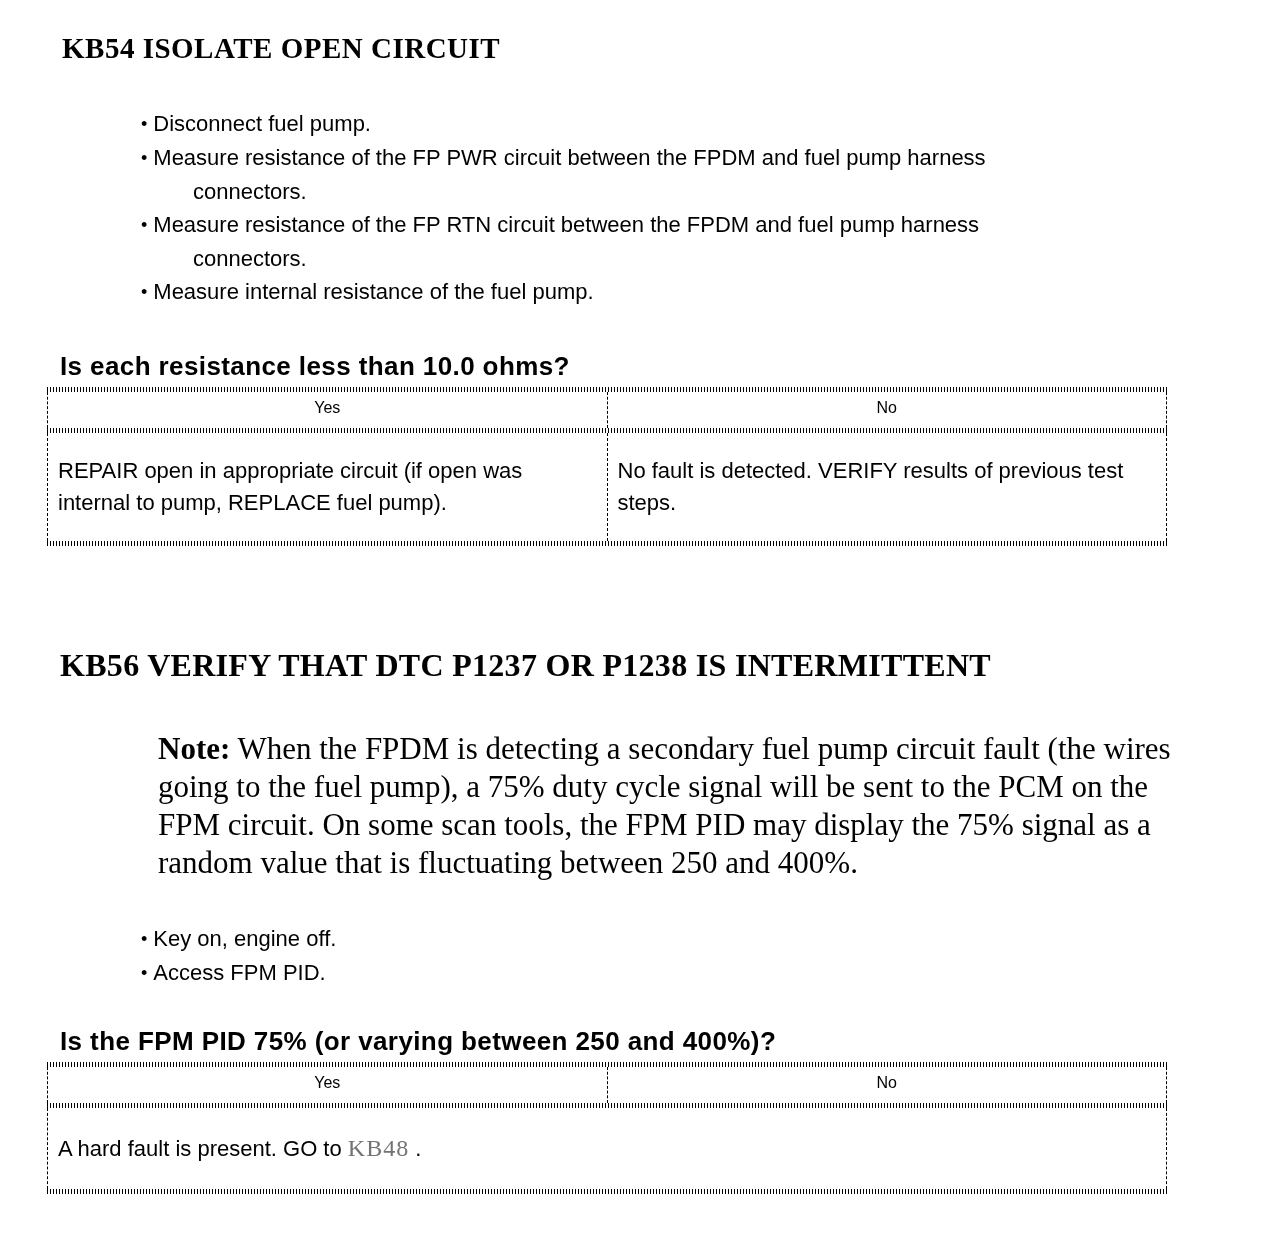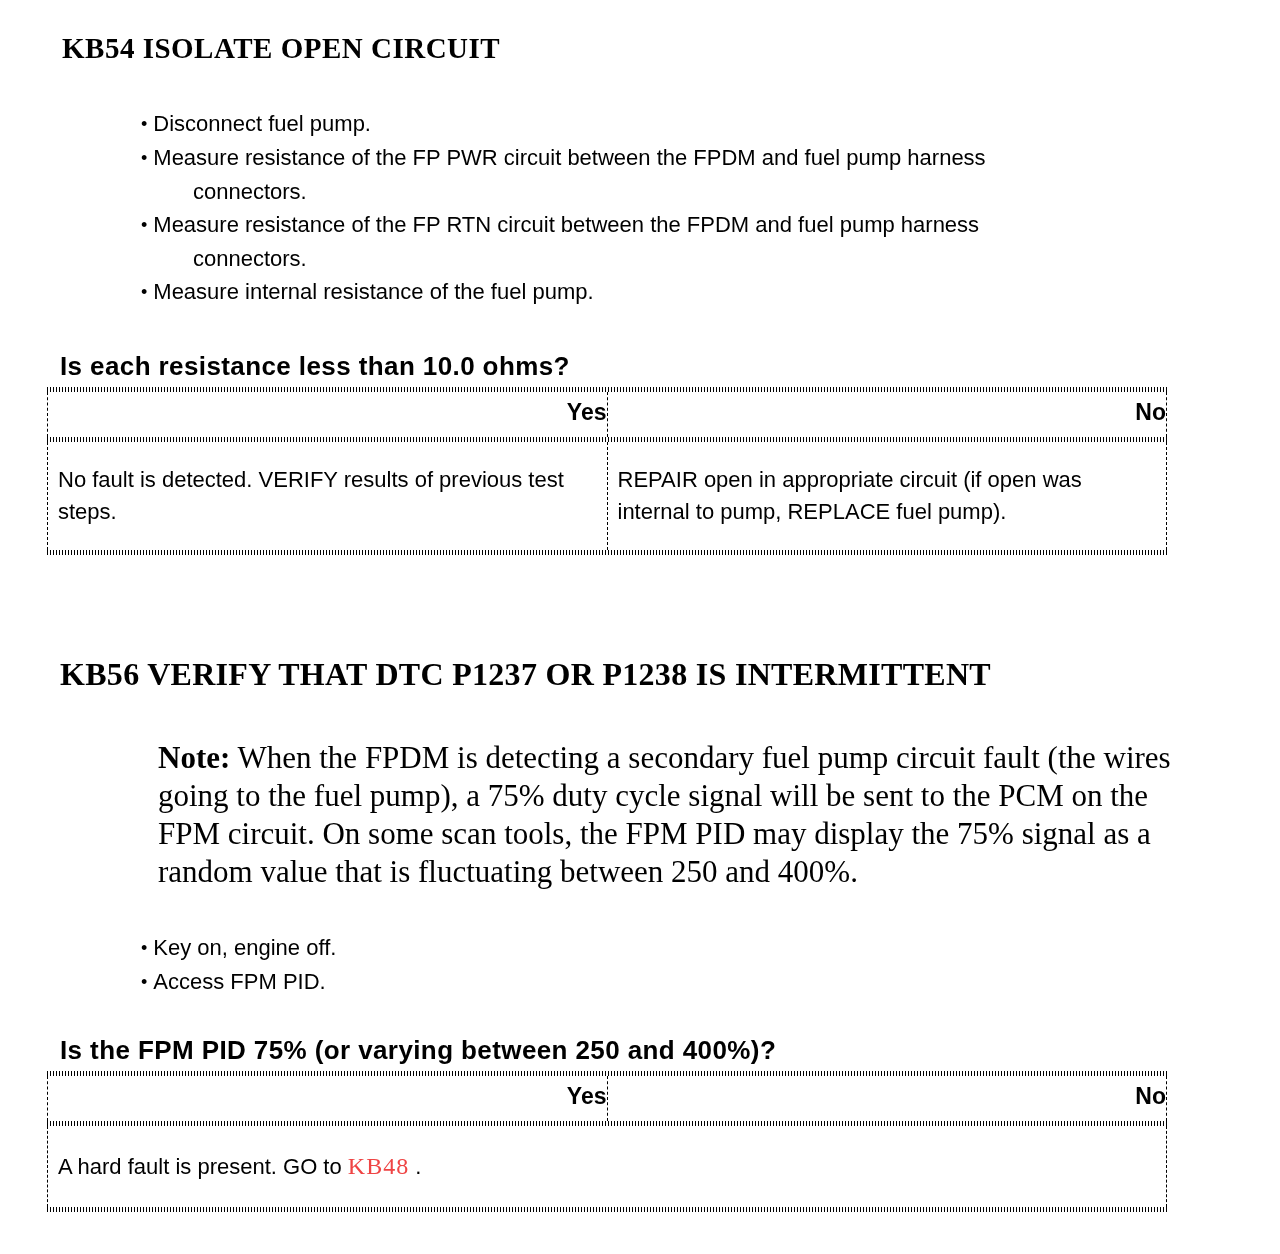--- a/index.html
+++ b/index.html
@@ -66,23 +66,23 @@
     background-image: repeating-linear-gradient(90deg, #000000 0px, #000000 1px, transparent 1px, transparent 3px);
   }
   .trow { display: flex; }
   .tcell {
     flex: 1;
     box-sizing: border-box;
     border-left: 1px dashed #000000;
   }
   .trow .tcell:last-child { border-right: 1px dashed #000000; }
   .thead .tcell {
-    text-align: right;
-    font-weight: bold;
-    font-size: 23px;
+    text-align: center;
+    font-weight: normal;
+    font-size: 16px;
     padding: 7px 0 11px 0;
   }
   .tbody .tcell {
     display: flex;
     align-items: center;
     padding: 6px 10px;
     font-size: 22px;
     line-height: 32px;
   }
   .t1 .tbody .tcell { min-height: 108px; }
@@ -94,21 +94,21 @@
     line-height: 38px;
     margin: 46px 0 0 158px;
     max-width: 1030px;
   }
   .note .note-label { font-weight: bold; }
 
   .serif-link {
     font-family: "Liberation Serif", serif;
     font-size: 24px;
     letter-spacing: 1px;
-    color: #ef4444;
+    color: #737373;
     text-decoration: none;
     cursor: pointer;
     margin-top: 20px;
   }
 </style>
 </head>
 <body>
 
 <div class="page">
 
@@ -125,24 +125,24 @@
 
   <div class="qtable t1">
     <div class="hband"></div>
     <div class="trow thead">
       <div class="tcell">Yes</div>
       <div class="tcell">No</div>
     </div>
     <div class="hband"></div>
     <div class="trow tbody">
       <div class="tcell">
-        <div class="cw">No fault is detected. VERIFY results of previous test steps.</div>
+        <div class="cw">REPAIR open in appropriate circuit (if open was internal to pump, REPLACE fuel pump).</div>
       </div>
       <div class="tcell">
-        <div class="cw">REPAIR open in appropriate circuit (if open was internal to pump, REPLACE fuel pump).</div>
+        <div class="cw">No fault is detected. VERIFY results of previous test steps.</div>
       </div>
     </div>
     <div class="hband"></div>
   </div>
 
   <div class="h2">KB56 VERIFY THAT DTC P1237 OR P1238 IS INTERMITTENT</div>
 
   <div class="note">
     <span class="note-label">Note:</span><span> When the FPDM is detecting a secondary fuel pump circuit fault (the wires going to the fuel pump), a 75% duty cycle signal will be sent to the PCM on the FPM circuit. On some scan tools, the FPM PID may display the 75% signal as a random value that is fluctuating between 250 and 400%.</span>
   </div>

